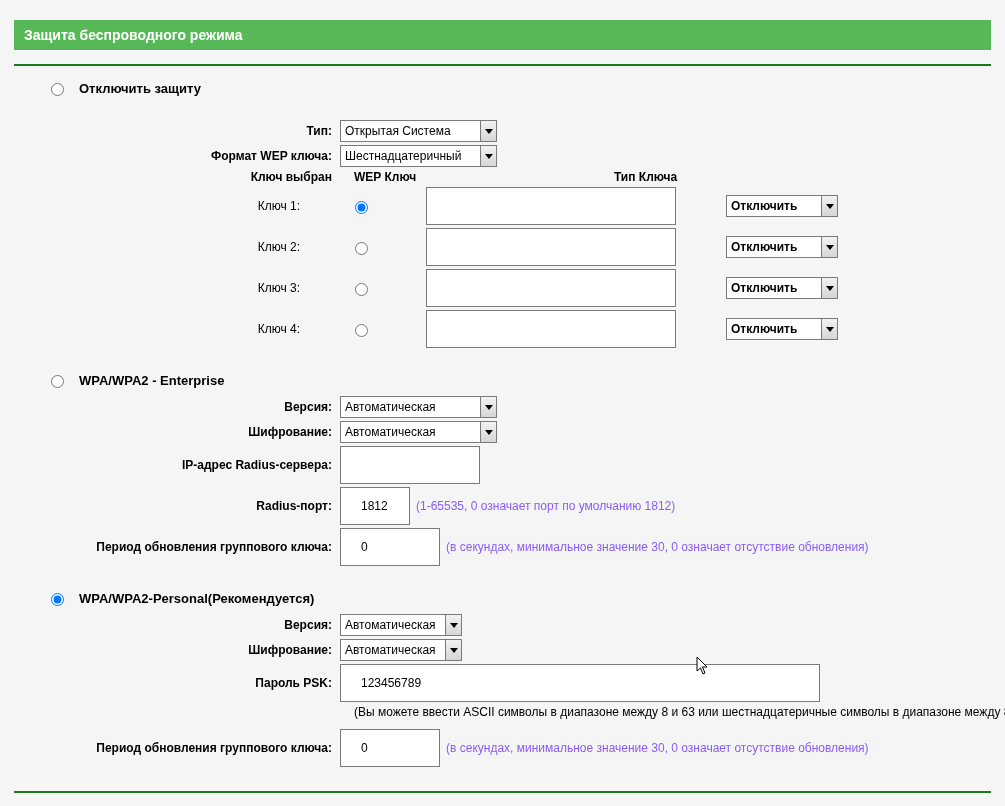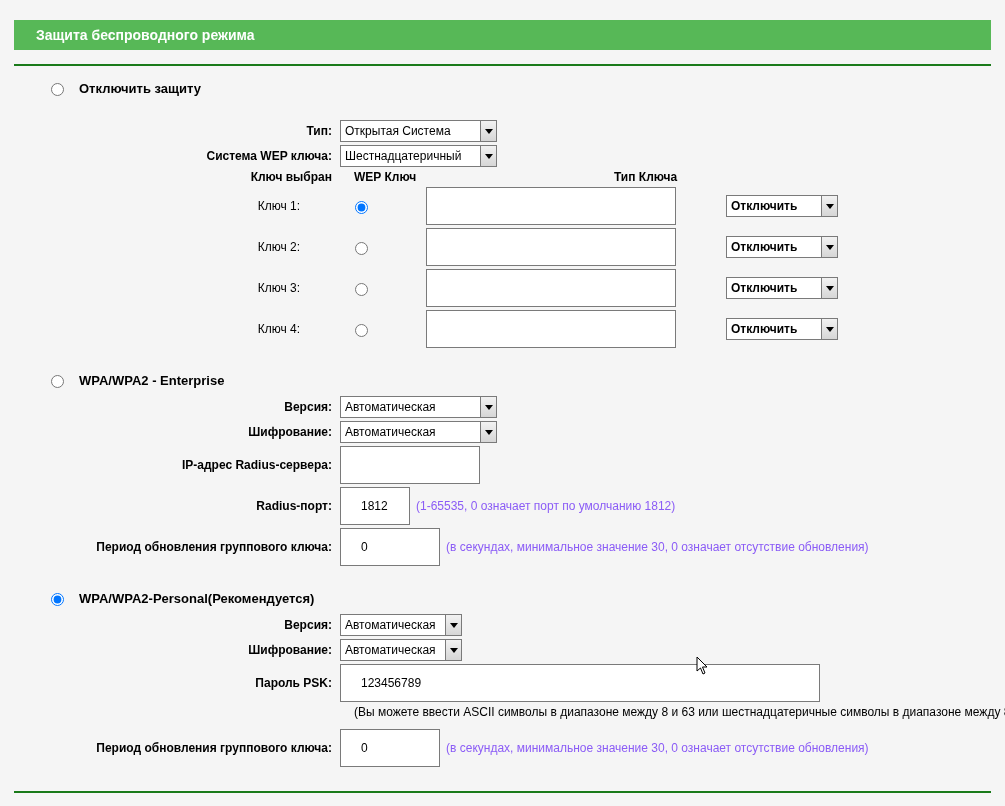--- a/index.html
+++ b/index.html
@@ -12,21 +12,21 @@
     color: #000;
   }
   .page {
     padding: 20px 14px 0 14px;
   }
   .header-bar {
     background: #57b857;
     color: #fff;
     font-weight: bold;
     font-size: 14px;
-    padding: 7px 22px;
+    padding: 7px 10px;
   }
   .green-rule {
     border: none;
     border-top: 2px solid #1a7a1a;
     margin: 14px 0 14px 0;
   }
   .option-block {
     margin: 10px 0 24px 0;
   }
   .option-header {
@@ -185,21 +185,21 @@
       <div class="field-label">Тип:</div>
       <div class="field-content">
         <div class="sel-wrap">
           <span class="sel" style="width:140px">Открытая Система</span>
           <span class="sel-arrow"></span>
         </div>
       </div>
     </div>
 
     <div class="field-row">
-      <div class="field-label">Система WEP ключа:</div>
+      <div class="field-label">Формат WEP ключа:</div>
       <div class="field-content">
         <div class="sel-wrap">
           <span class="sel" style="width:140px">Шестнадцатеричный</span>
           <span class="sel-arrow"></span>
         </div>
       </div>
     </div>
 
     <div class="wep-table">
       <div class="wep-header-row">

